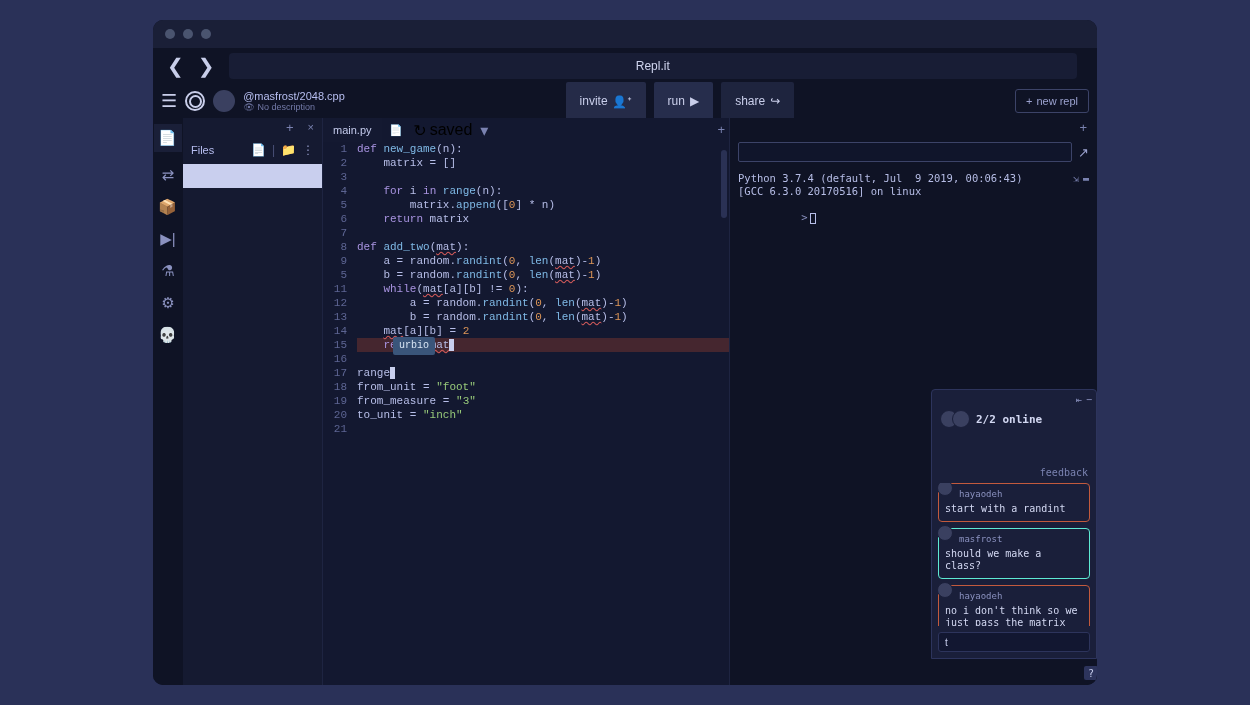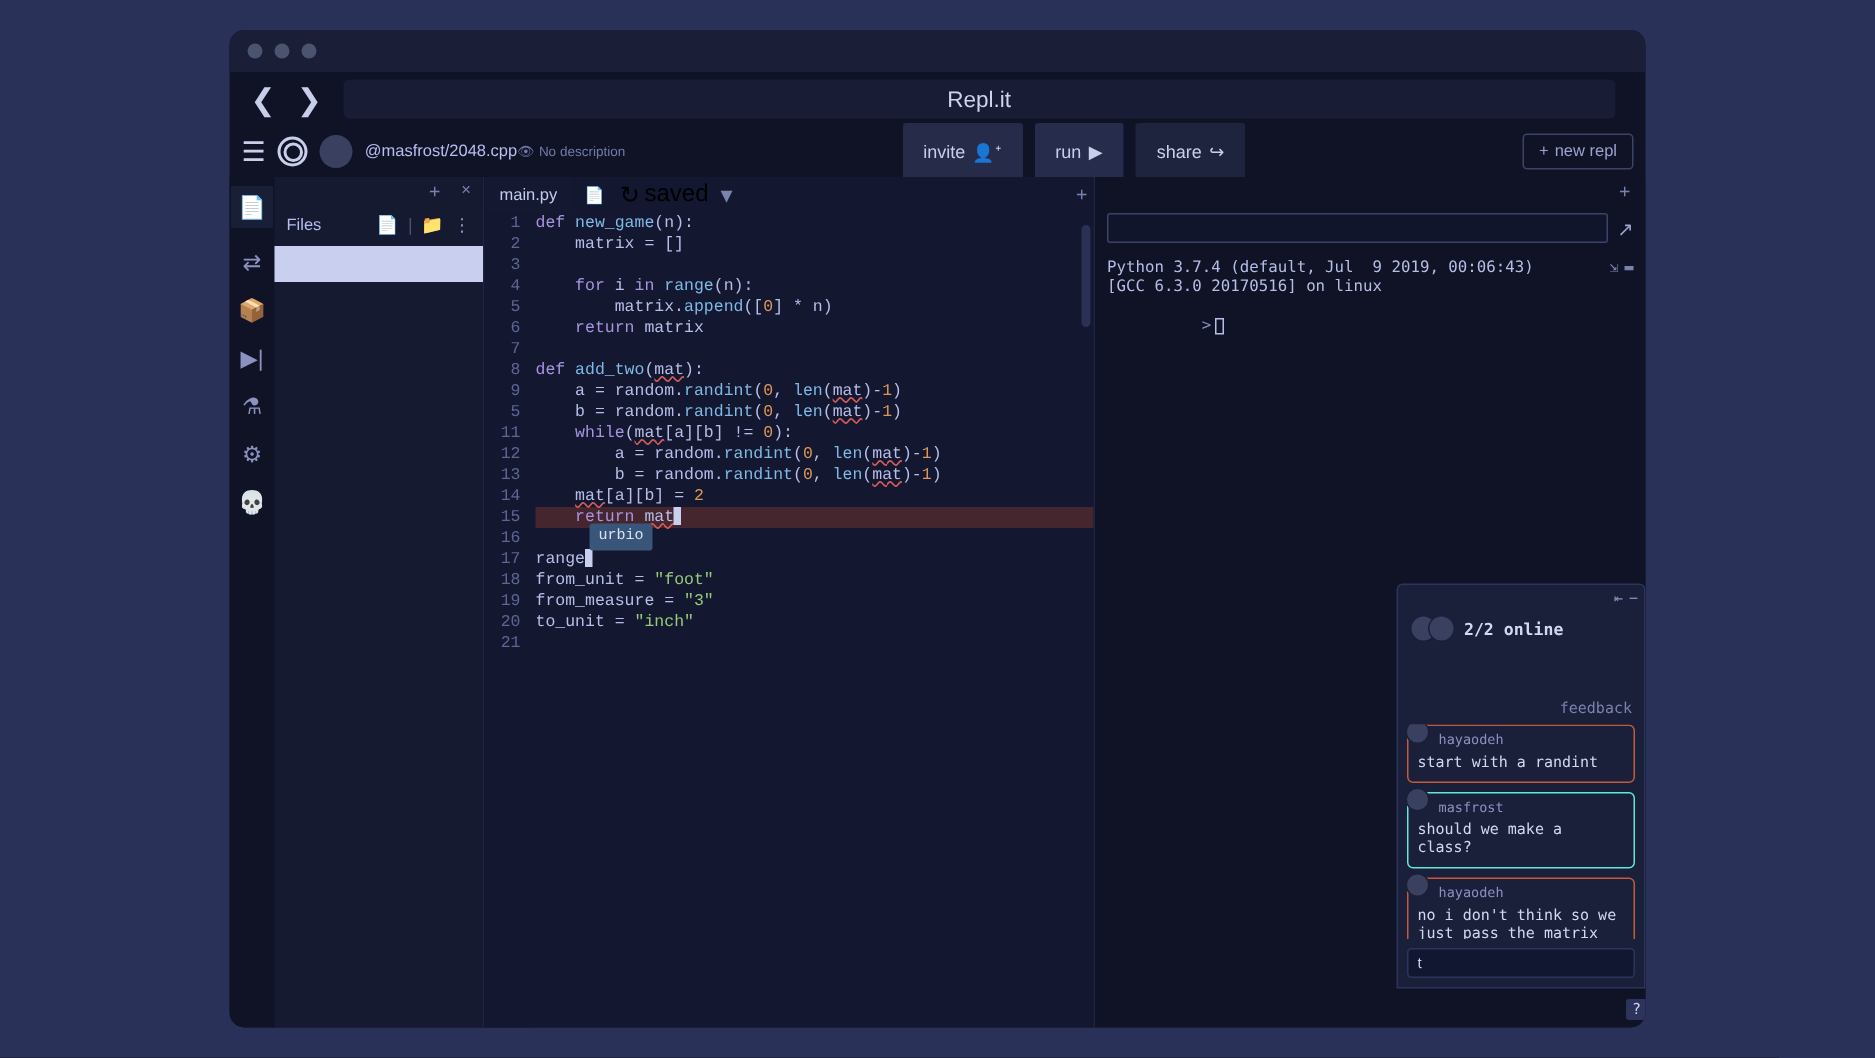--- a/index.html
+++ b/index.html
@@ -44,40 +44,40 @@
   flex: 1;
   height: 26px;
   background: #181d35;
   border-radius: 4px;
   margin-left: 10px;
   margin-right: 10px;
   display: flex;
   align-items: center;
   justify-content: center;
   color: #cfd4ee;
-  font-size: 15px;
+  font-size: 12px;
 }
 .header-row {
   height: 34px;
   display: flex;
   align-items: center;
   padding: 0 8px;
   gap: 8px;
 }
 .hamburger-icon { color: #c9ceea; font-size: 18px; cursor: pointer; }
 .logo-circle {
   width: 20px; height: 20px; border-radius: 50%; border: 2px solid #c9ceea;
   position: relative; display:flex; align-items:center; justify-content:center;
 }
 .logo-circle::after { content:""; width:9px;height:9px;border:2px solid #c9ceea;border-radius:50%; }
 .avatar-small {
   width: 22px; height: 22px; border-radius: 50%; background: #3a4060;
   display: inline-block;
 }
-.user-block { display: flex; flex-direction: row; font-size: 10px; color: #a6ade0; }
+.user-block { display: flex; flex-direction: column; font-size: 10px; color: #a6ade0; }
 .user-top { font-size: 11px; color: #b7bef0; }
 .user-sub { font-size: 9px; color: #737aa8; display:flex; align-items:center; gap:3px;}
 .header-spacer { flex: 1; }
 .header-btn {
   height: 38px; padding: 0 14px; font-size: 12px; color: #c9ceea;
   background: #1e243e; border: none; border-radius: 2px; cursor: pointer;
   display: inline-flex; align-items: center; gap: 5px;
 }
 .header-btn.invite { background: #252b48; }
 .header-btn.run { background: #262d4c; }
@@ -377,21 +377,21 @@
             <div class="line"><span class="id">        b = random.</span><span class="fn">randint</span><span class="id">(</span><span class="num">0</span><span class="id">, </span><span class="fn">len</span><span class="id">(</span><span class="id err-under">mat</span><span class="id">)-</span><span class="num">1</span><span class="id">)</span></div>
             <div class="line"><span class="id">    </span><span class="id err-under">mat</span><span class="id">[a][b] = </span><span class="num">2</span></div>
             <div class="line hl"><span class="id">    </span><span class="kw">return</span><span class="id"> </span><span class="id err-under">mat</span><span class="cursor-caret"></span></div>
             <div class="line"></div>
             <div class="line"><span class="id">range</span><span class="cursor-caret"></span></div>
             <div class="line"><span class="id">from_unit = </span><span class="str">"foot"</span></div>
             <div class="line"><span class="id">from_measure = </span><span class="str">"3"</span></div>
             <div class="line"><span class="id">to_unit = </span><span class="str">"inch"</span></div>
             <div class="line"></div>
             <div class="scroll-thumb"></div>
-        <div class="autocomplete-popup" style="left: 40px; top: 207px;">urbio</div>
+        <div class="autocomplete-popup" style="left: 40px; top: 195px;">urbio</div>
           </div>
       </div>
     </div>
 
     <div class="right-pane">
       <div style="height:18px;display:flex;align-items:center;justify-content:flex-end;padding:0 4px">
         <span class="tabs-add">+</span>
       </div>
       <div class="search-row">
         <input class="search-input" style="">

